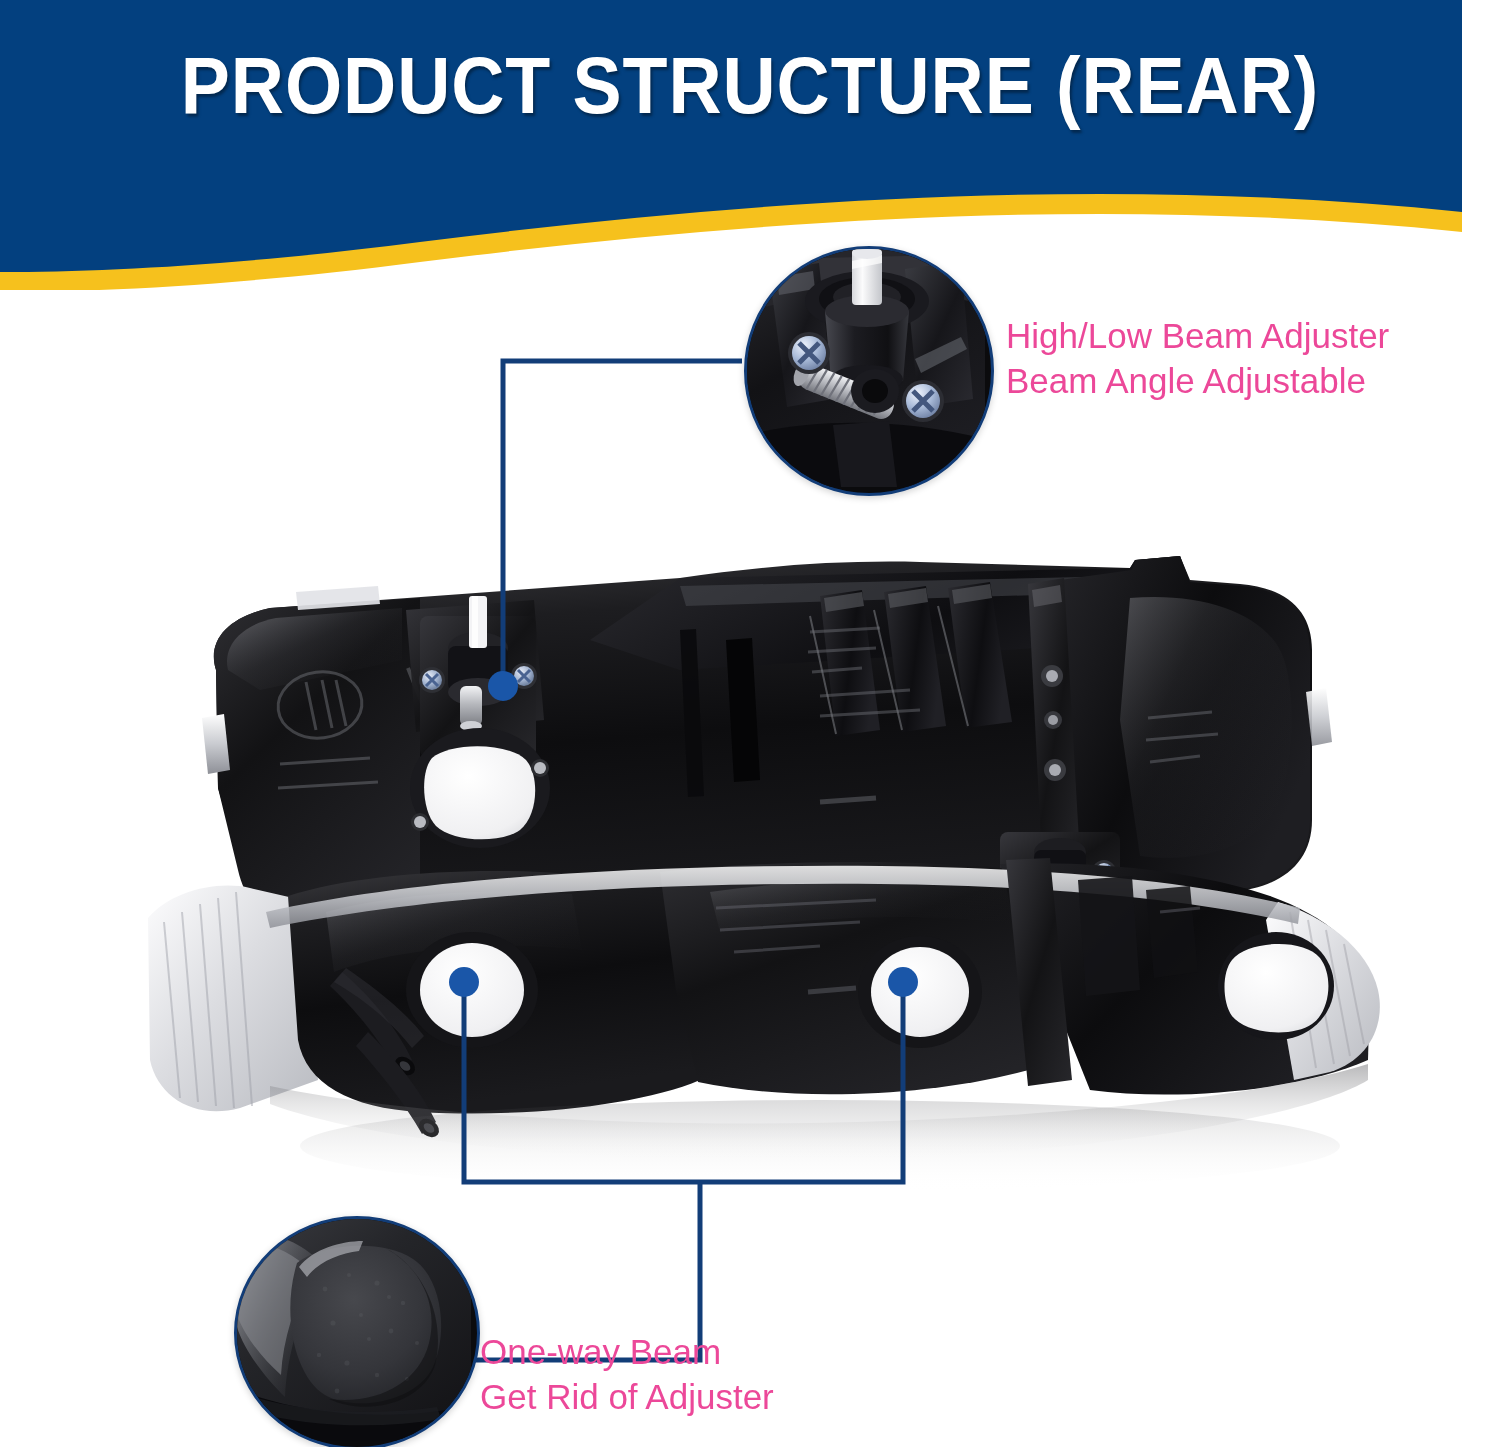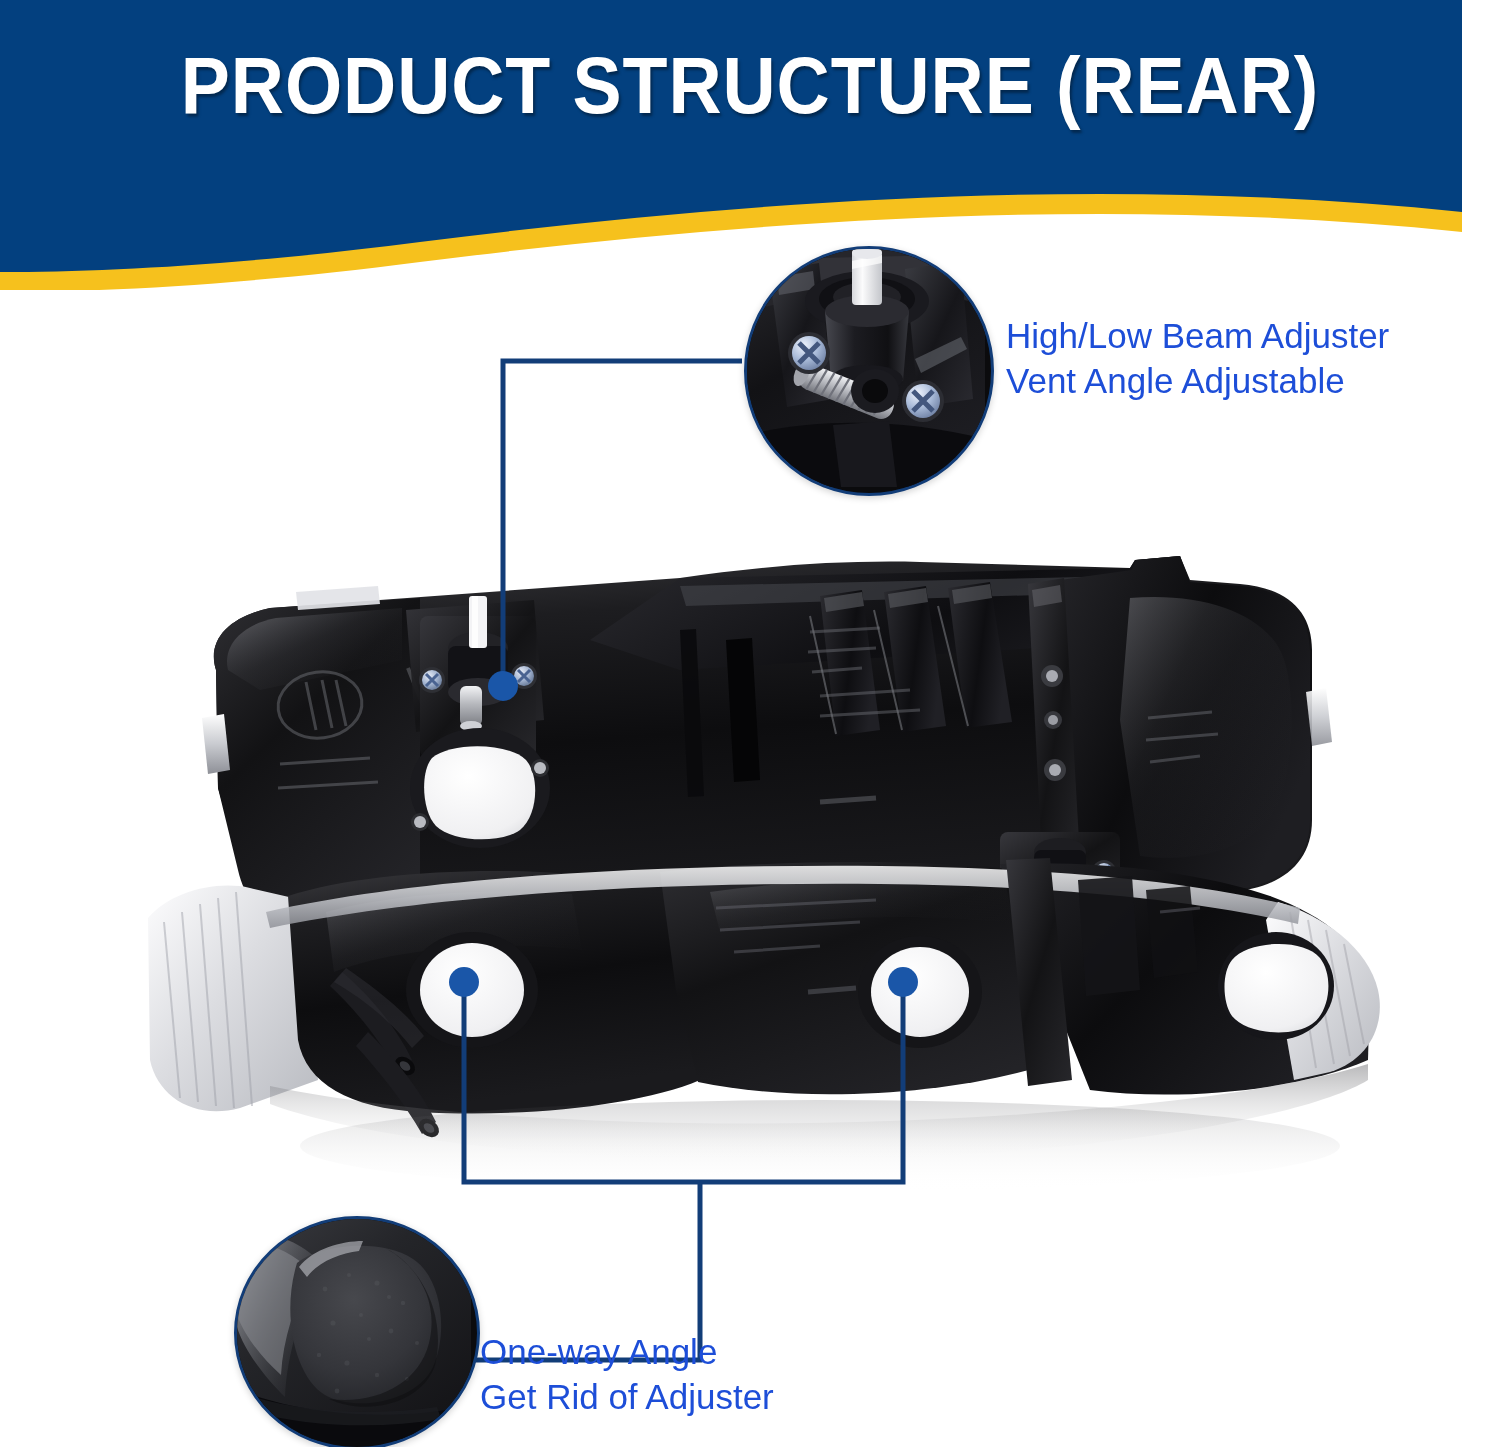--- a/index.html
+++ b/index.html
@@ -36,21 +36,21 @@
   }
   .callout-circle svg{position:absolute;left:0;top:0;}
   #callout-adjuster{left:744px;top:246px;width:244px;height:244px;}
   #callout-vent{left:234px;top:1216px;width:240px;height:228px;}
 
   
   .leaders{position:absolute;left:0;top:0;width:1500px;height:1447px;pointer-events:none;}
 
   
   .callout-label{
-    position:absolute;color:#1d4ed8;
+    position:absolute;color:#ec4899;
     font-family:"Liberation Sans","DejaVu Sans",sans-serif;
     font-size:35px;line-height:1.28;font-weight:400;white-space:nowrap;
   }
   #label-adjuster{left:1006px;top:314px;}
   #label-vent{left:480px;top:1330px;}
   .callout-label .l2{display:block;}
 </style>
 </head>
 <body>
 
@@ -473,21 +473,21 @@
       <path d="M150,30 C184,48 210,96 198,146 C186,184 130,198 92,180
                C140,186 182,164 192,124 C202,84 182,48 150,30 Z" fill="#0e0e11" opacity="0.55"></path>
 
       <path d="M0,170 C60,196 160,204 234,186 L234,222 L0,222 Z" fill="#0a0a0d"></path>
       <path d="M10,176 C60,192 130,198 200,188 L204,200 C134,212 58,206 6,190 Z" fill="#1d1e22" opacity="0.7"></path>
     </svg>
   </div>
 
   <div class="callout-label" id="label-adjuster">
     <span class="l1">High/Low Beam Adjuster</span>
-    <span class="l2">Vent Angle Adjustable</span>
+    <span class="l2">Beam Angle Adjustable</span>
   </div>
 
   <div class="callout-label" id="label-vent">
-    <span class="l1">One-way Angle</span>
+    <span class="l1">One-way Beam</span>
     <span class="l2">Get Rid of Adjuster</span>
   </div>
 
 </div>
 
 </body></html>

